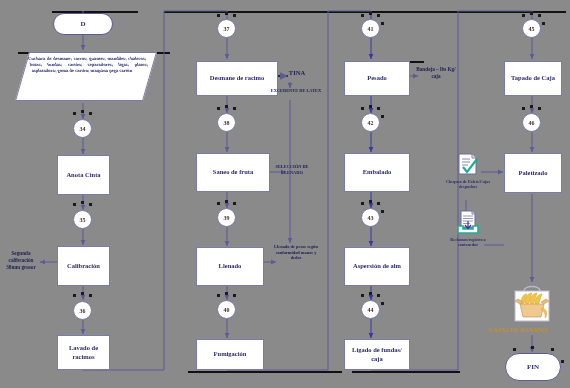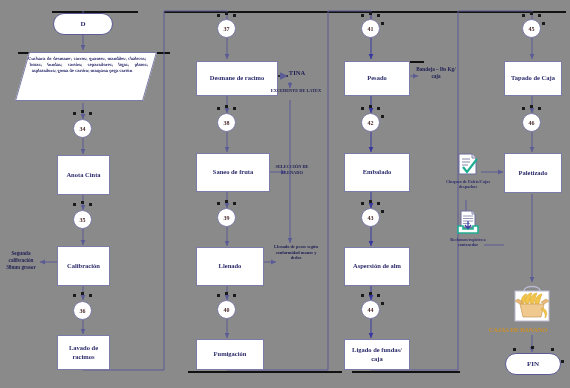--- a/index.html
+++ b/index.html
@@ -399,21 +399,21 @@
 
     <path d="M17,22 L41,22 L38,35 L20,35 Z" fill="#f0c98e" stroke="#c79a57" stroke-width="0.7"></path>
     <path d="M17,22 L12,19 L15,17 L20,20 Z" fill="#e8b978" stroke="#c79a57" stroke-width="0.6"></path>
     <path d="M41,22 L46,19 L43,17 L38,20 Z" fill="#e8b978" stroke="#c79a57" stroke-width="0.6"></path>
 
     <path d="M40,26 C44,28 45,33 42,36 C43,32 41,29 38,27 Z" fill="#f2c54a" stroke="#d9a72e" stroke-width="0.6"></path>
   </svg>
 
   <div class="caption-box" style="left:468px; top:326px; width:100px;">CAJAS DE BANANO</div>
 
-  <div class="node term" style="left:505px; top:353px; width:56px; height:22px;">
+  <div class="node term" style="left:505px; top:353px; width:56px; height:28px;">
     <span>FIN</span>
   </div>
 
   <div class="sel" style="left:73px; top:112px;">
     <i style="left:0;top:0;"></i>
       <i style="left:8px;top:-2px;"></i>
       <i style="left:16px;top:0;"></i>
   </div>
   <div class="sel" style="left:73px; top:203px;">
     <i style="left:0;top:0;"></i>

